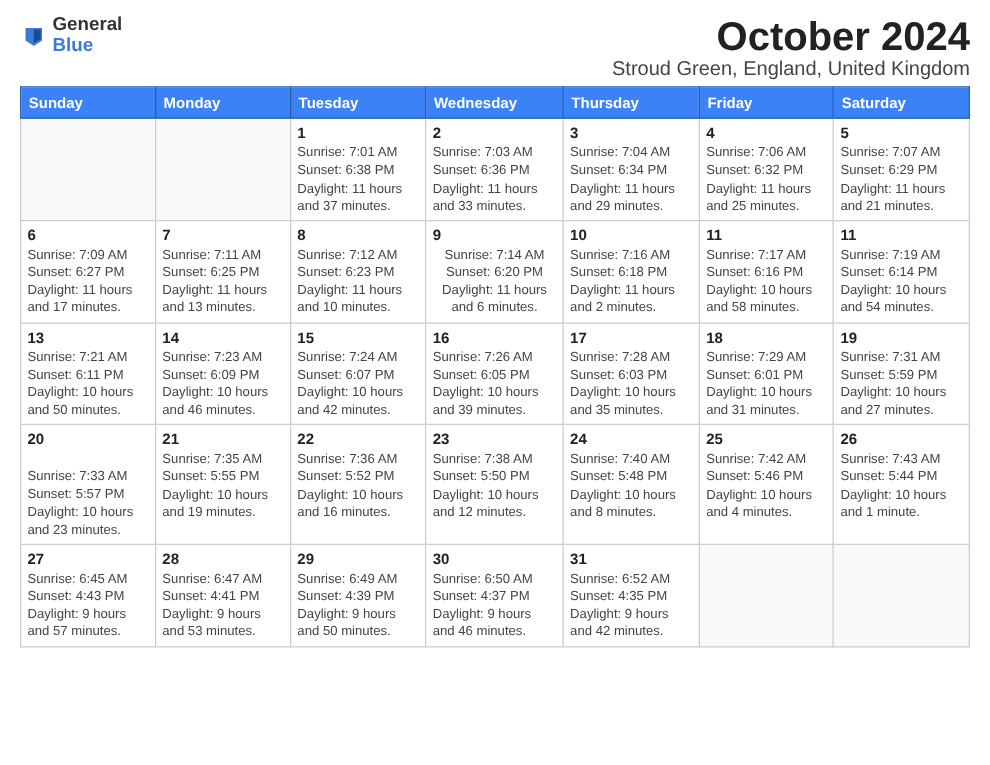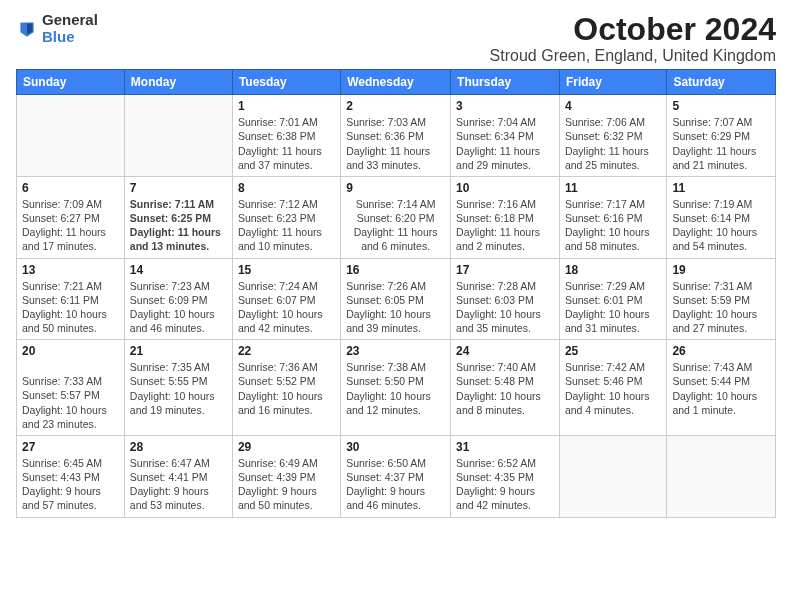--- a/index.html
+++ b/index.html
@@ -168,21 +168,21 @@
         </tr>
         <tr>
           <td>
             <span class="day-num">6</span>
             <div class="day-info" style="white-space: pre-line;">Sunrise: 7:09 AM
 Sunset: 6:27 PM
 Daylight: 11 hours and 17 minutes.</div>
           </td>
           <td>
             <span class="day-num">7</span>
-            <div class="day-info" style="white-space: pre-line; font-weight: bold;">Sunrise: 7:11 AM
+            <div class="day-info" style="white-space: pre-line;">Sunrise: 7:11 AM
 Sunset: 6:25 PM
 Daylight: 11 hours and 13 minutes.</div>
           </td>
           <td>
             <span class="day-num">8</span>
             <div class="day-info" style="white-space: pre-line;">Sunrise: 7:12 AM
 Sunset: 6:23 PM
 Daylight: 11 hours and 10 minutes.</div>
           </td>
           <td>

